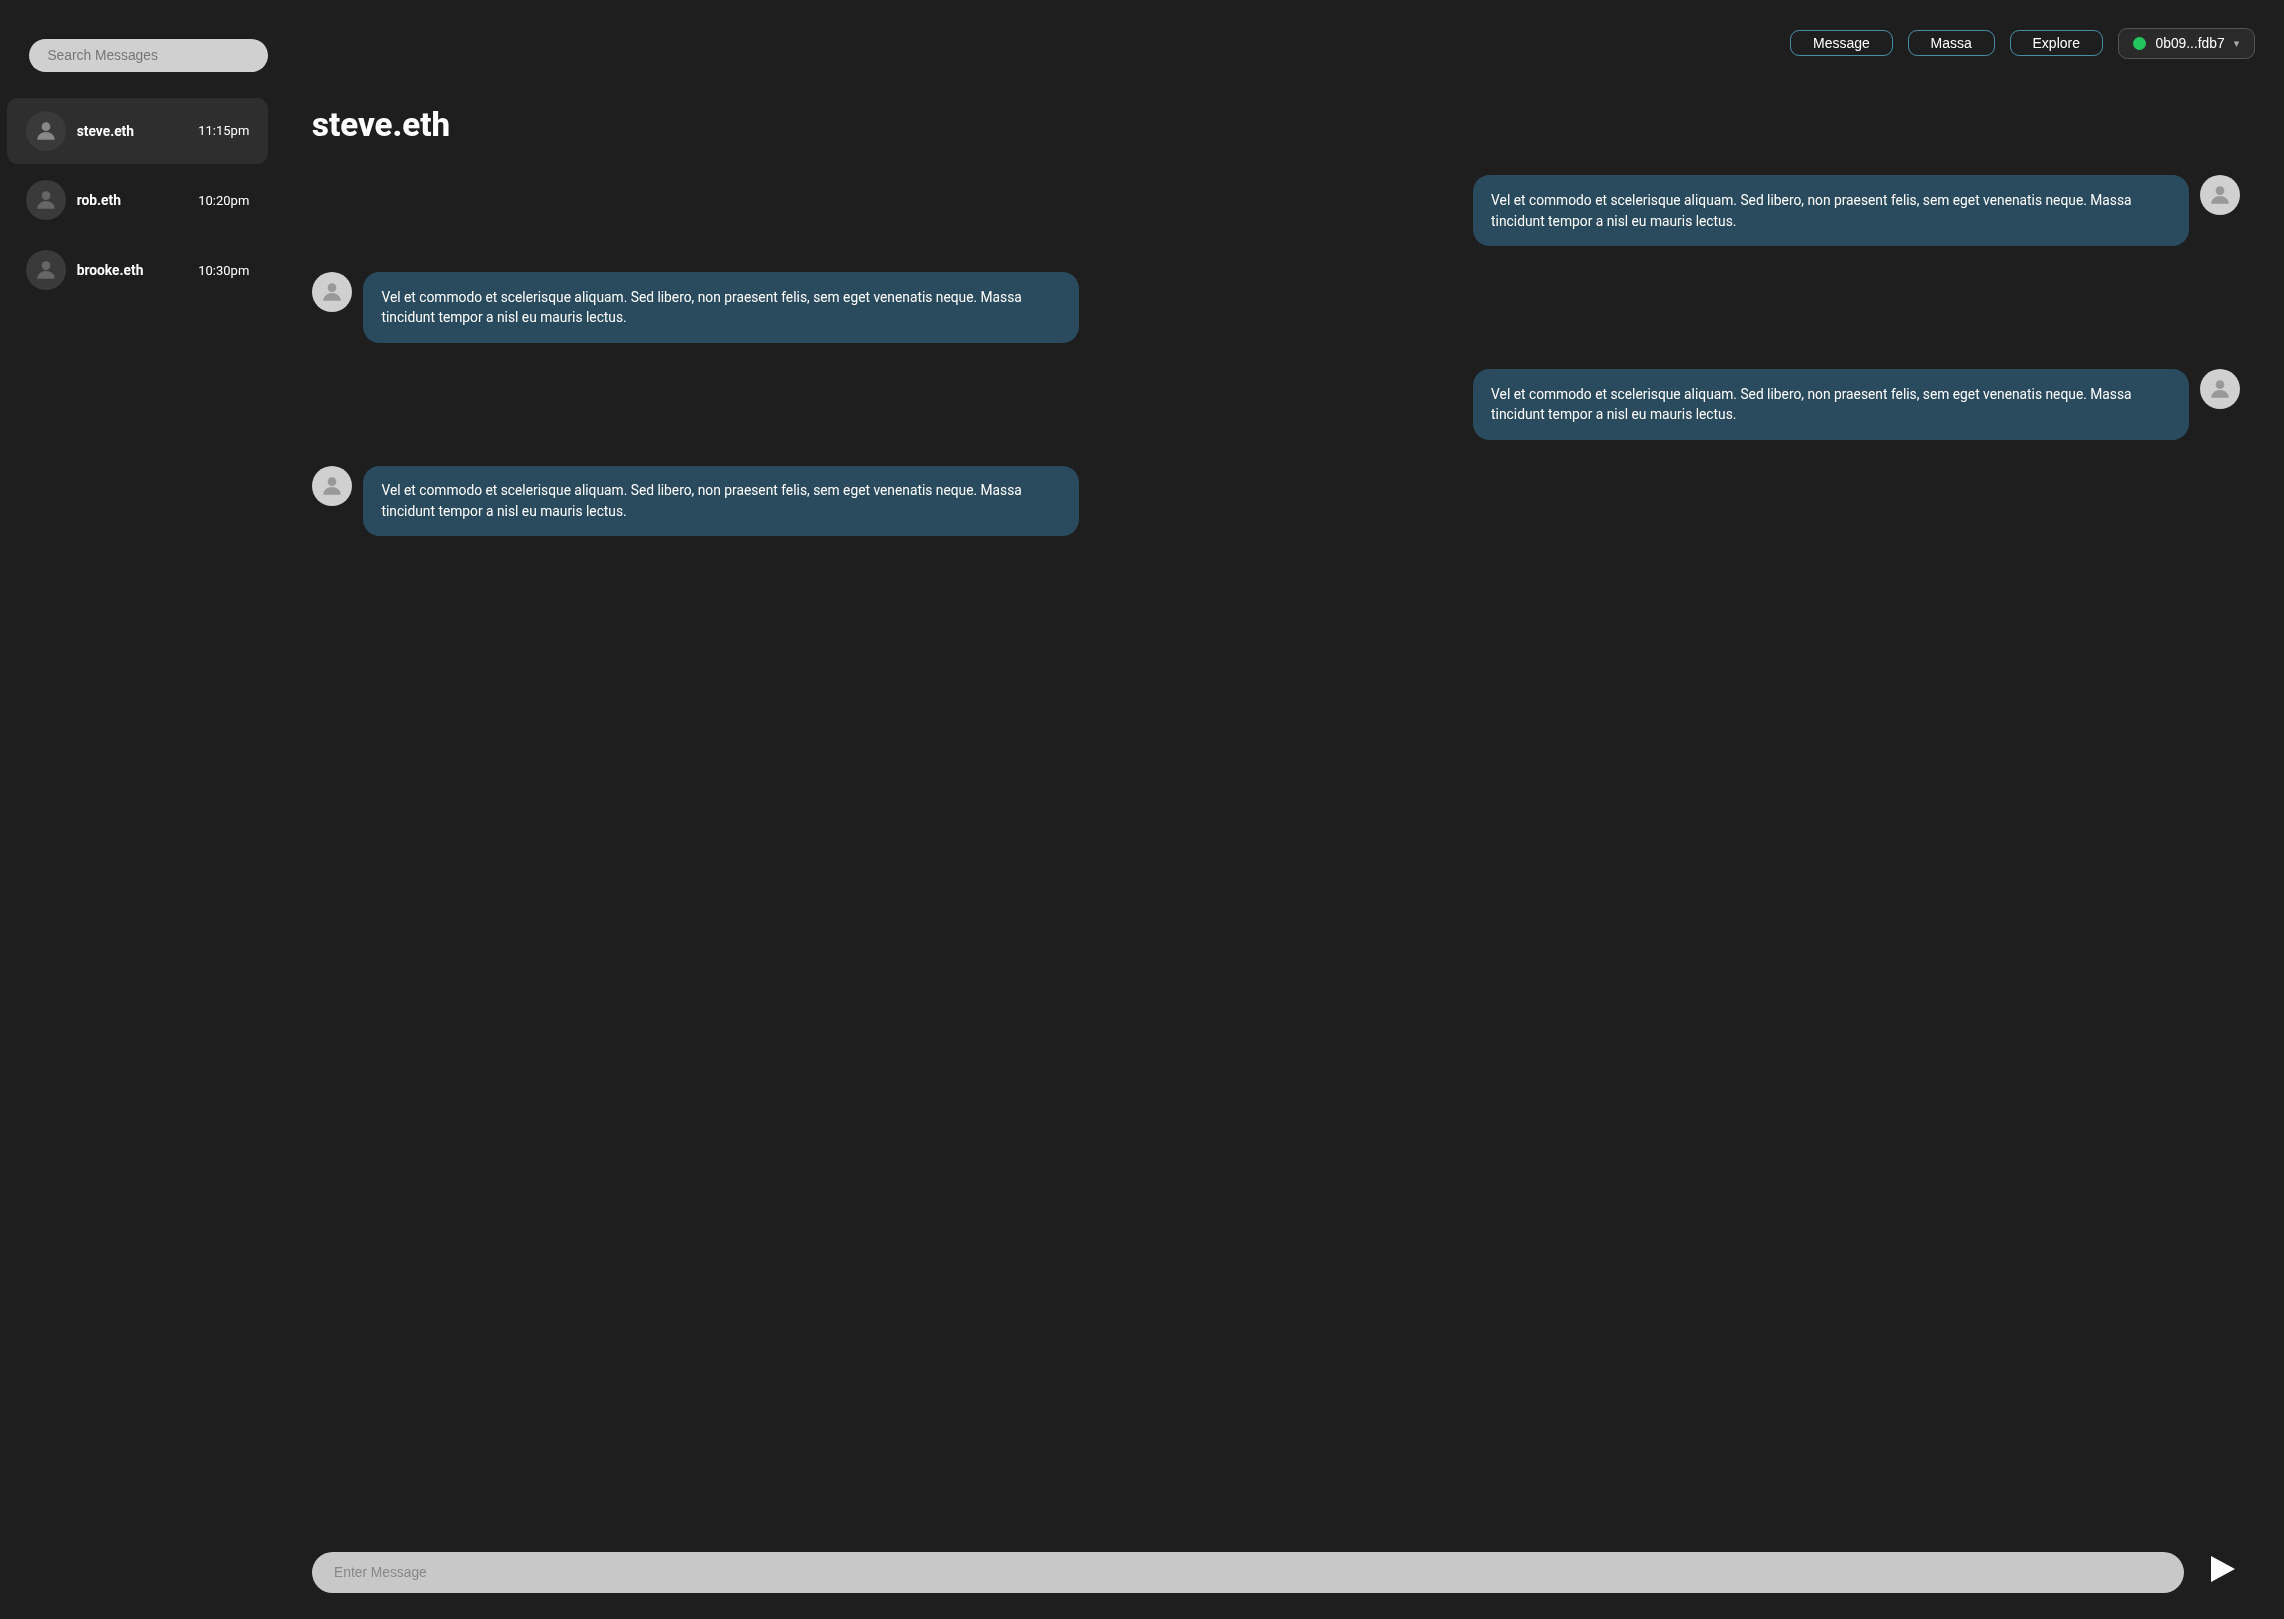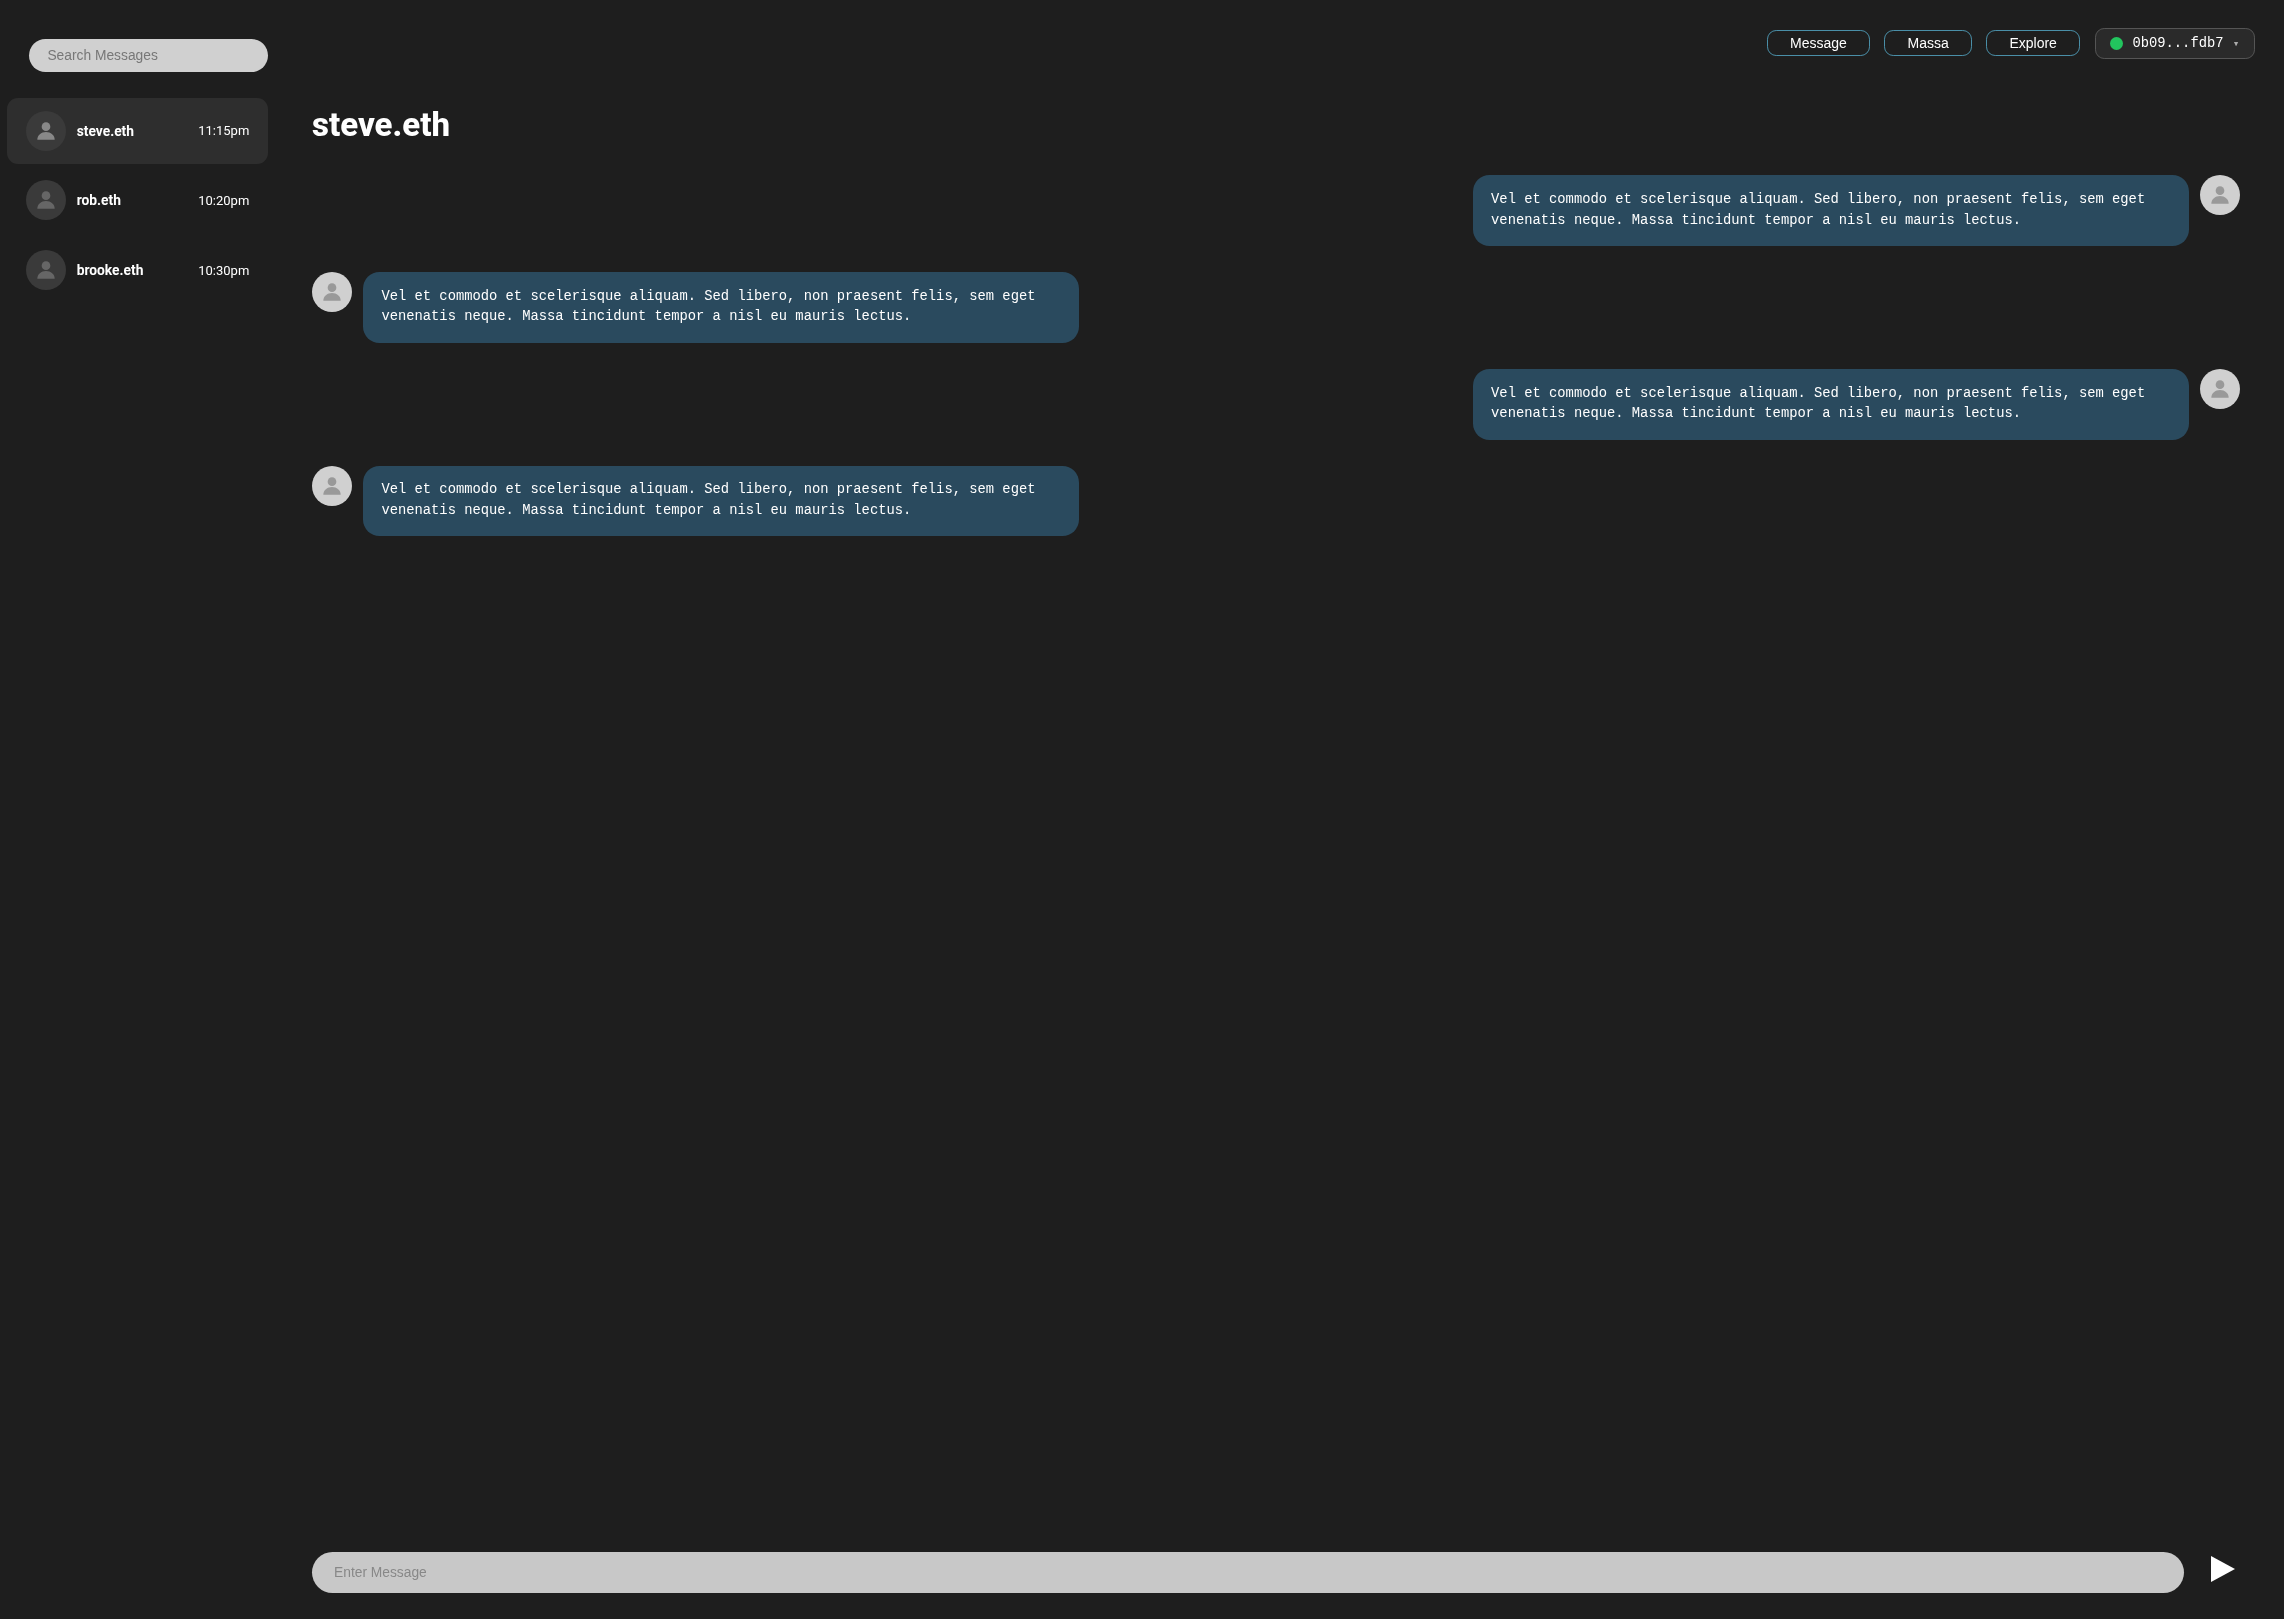--- a/index.html
+++ b/index.html
@@ -69,21 +69,20 @@
       background: #2a2a2a;
       border: 0.9px solid #555;
       border-radius: 9.2px;
       color: #ffffff;
       padding: 7.3px 14.7px;
       font-size: 13.8px;
       cursor: pointer;
       display: flex;
       align-items: center;
       gap: 9.2px;
-      font-family: Liberation Mono, monospace;
     }
 
     .wallet-dot {
       width: 13px;
       height: 13px;
       border-radius: 50%;
       background-color: #22c55e;
       flex-shrink: 0;
     }
 
@@ -181,21 +180,20 @@
       padding-bottom: 9.2px;
     }
 
     .messages-container {
       flex: 1;
       overflow-y: auto;
       display: flex;
       flex-direction: column;
       gap: 26px;
       padding-right: 7.3px;
-      font-family: Liberation Mono, monospace;
     }
 
     .message-row {
       display: flex;
       align-items: flex-start;
       gap: 11px;
     }
 
     .message-row.outgoing {
       flex-direction: row-reverse;

